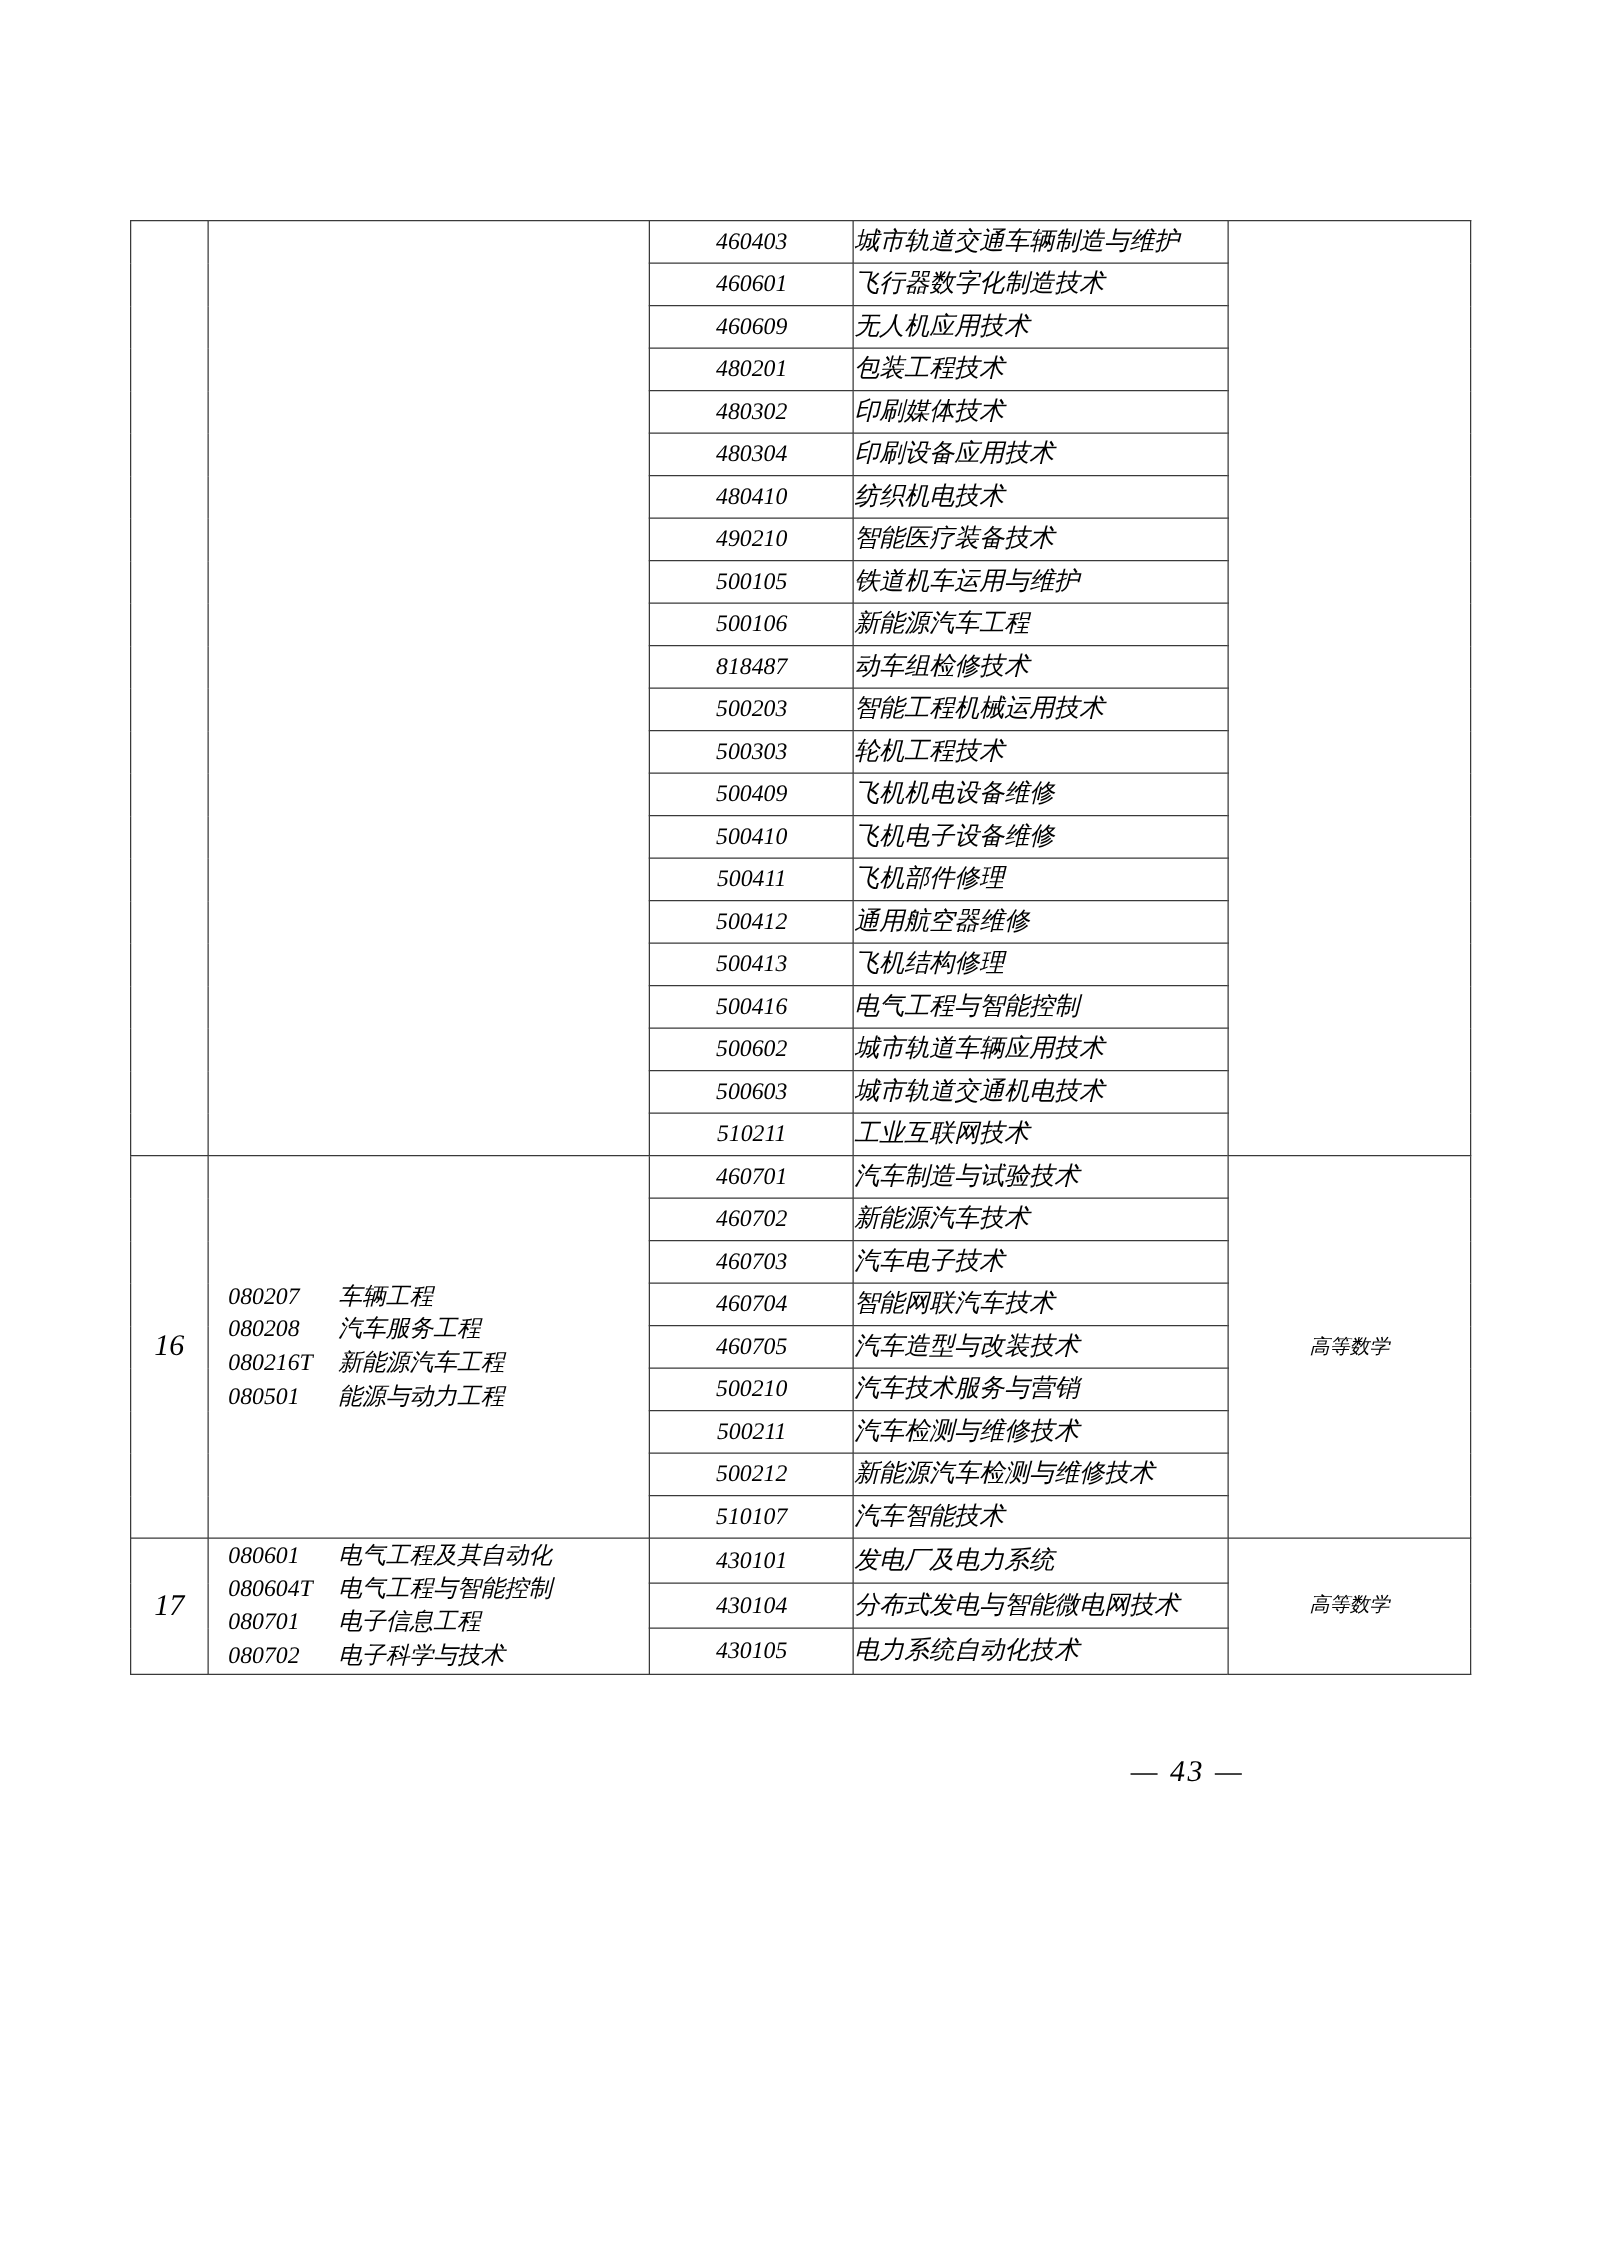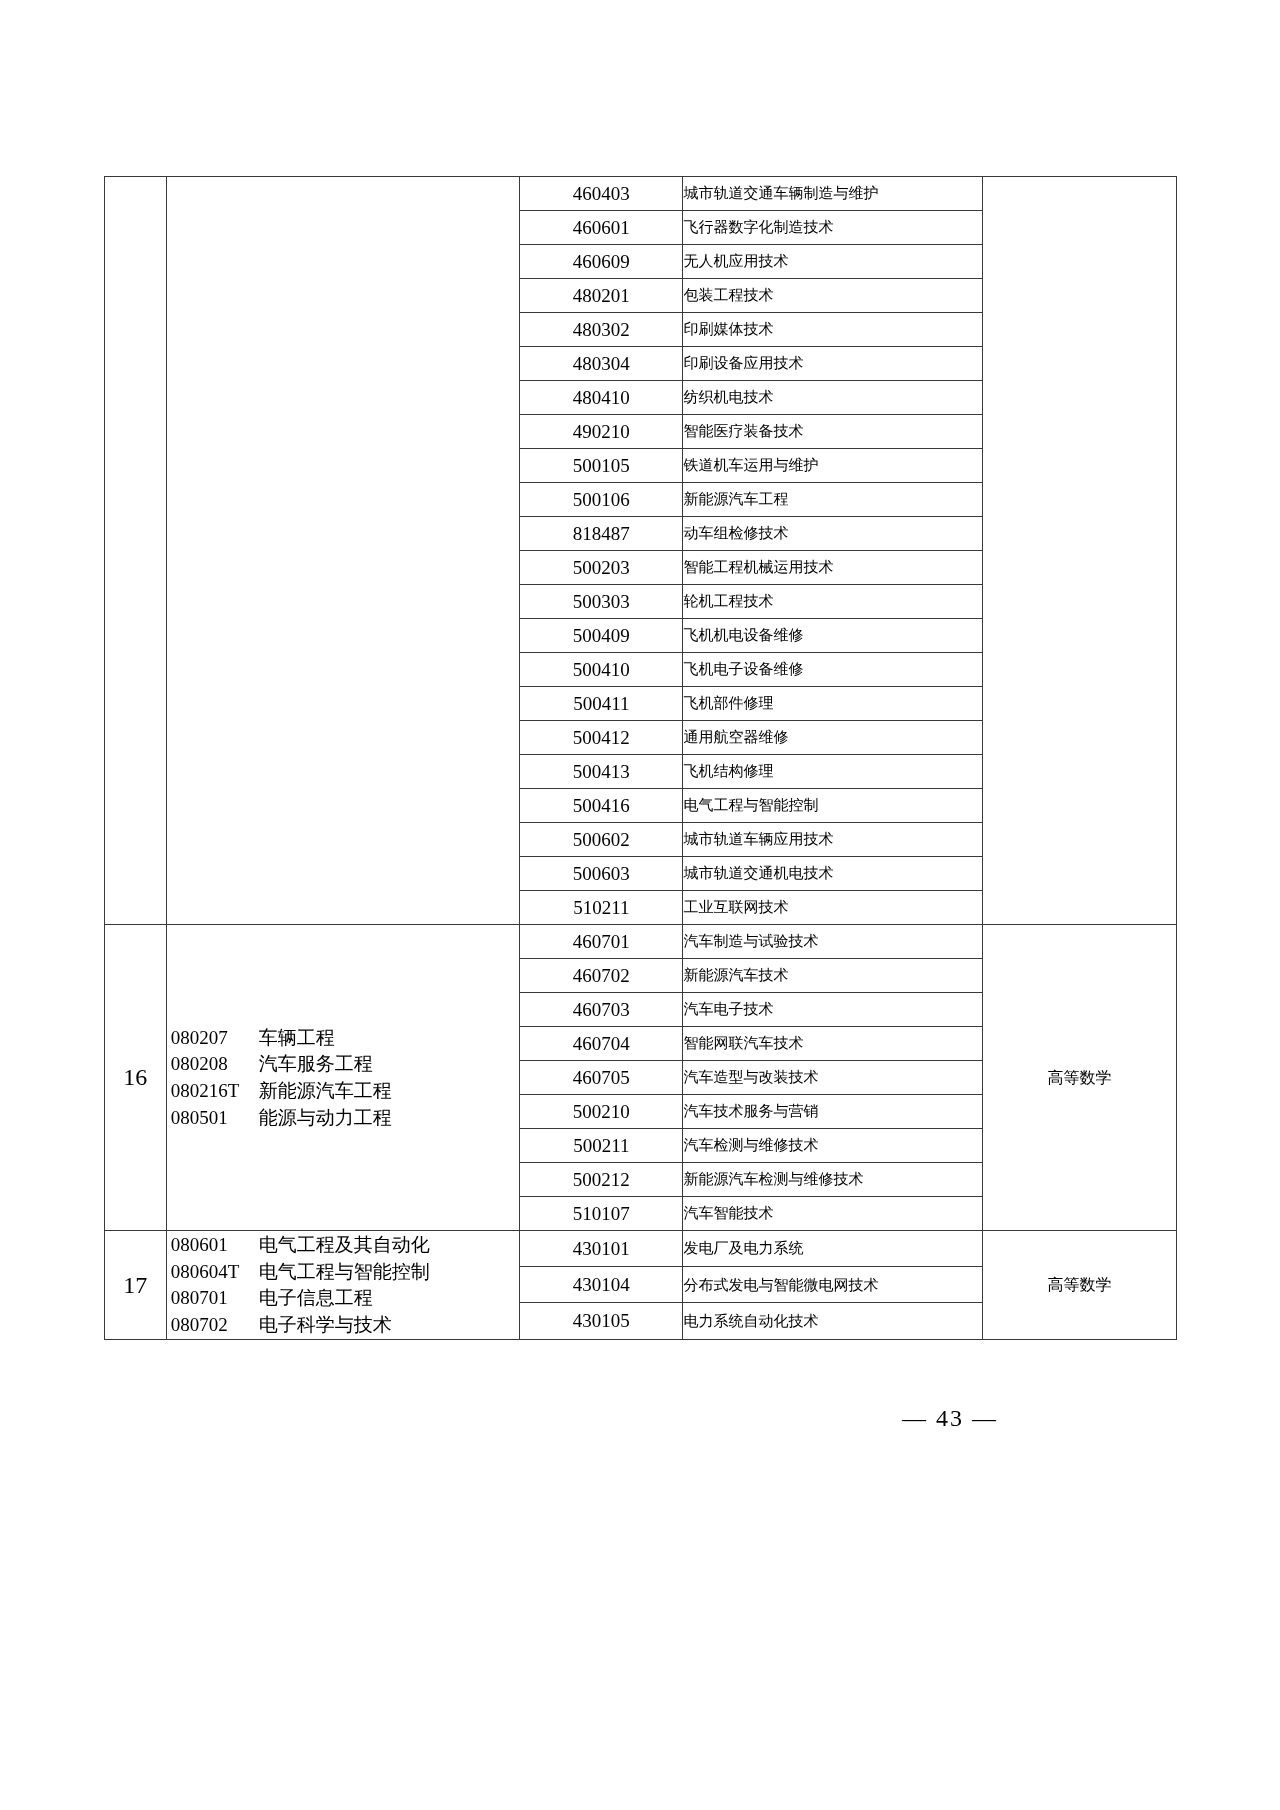--- a/index.html
+++ b/index.html
@@ -15,20 +15,21 @@
     color: #000000;
     position: relative;
     overflow: hidden;
   }
 
   .page {
     position: relative;
     width: 1280px;
     height: 1396px;
     box-sizing: border-box;
+    font-style: italic;
   }
 
   .table-wrap {
     position: absolute;
     left: 104px;
     top: 176px;
     width: 1073px;
   }
 
   table.spec {
@@ -65,34 +66,34 @@
 
   td.code {
     text-align: center;
     font-size: 19px;
     height: 33px;
     font-family: "Liberation Serif", "DejaVu Serif", serif;
   }
 
   td.name {
     padding-left: 9px;
-    font-size: 15px;
+    font-size: 20px;
     height: 33px;
   }
 
   td.exam {
     text-align: center;
     font-size: 16px;
     vertical-align: middle;
   }
 
   .major-line {
     display: block;
     white-space: nowrap;
-    margin: 1px 4px;
+    margin: 1px 16px;
     font-size: 19px;
   }
   .major-code {
     display: inline-block;
     width: 88px;
     font-family: "Liberation Serif", "DejaVu Serif", serif;
   }
   .major-title {
     display: inline-block;
   }

